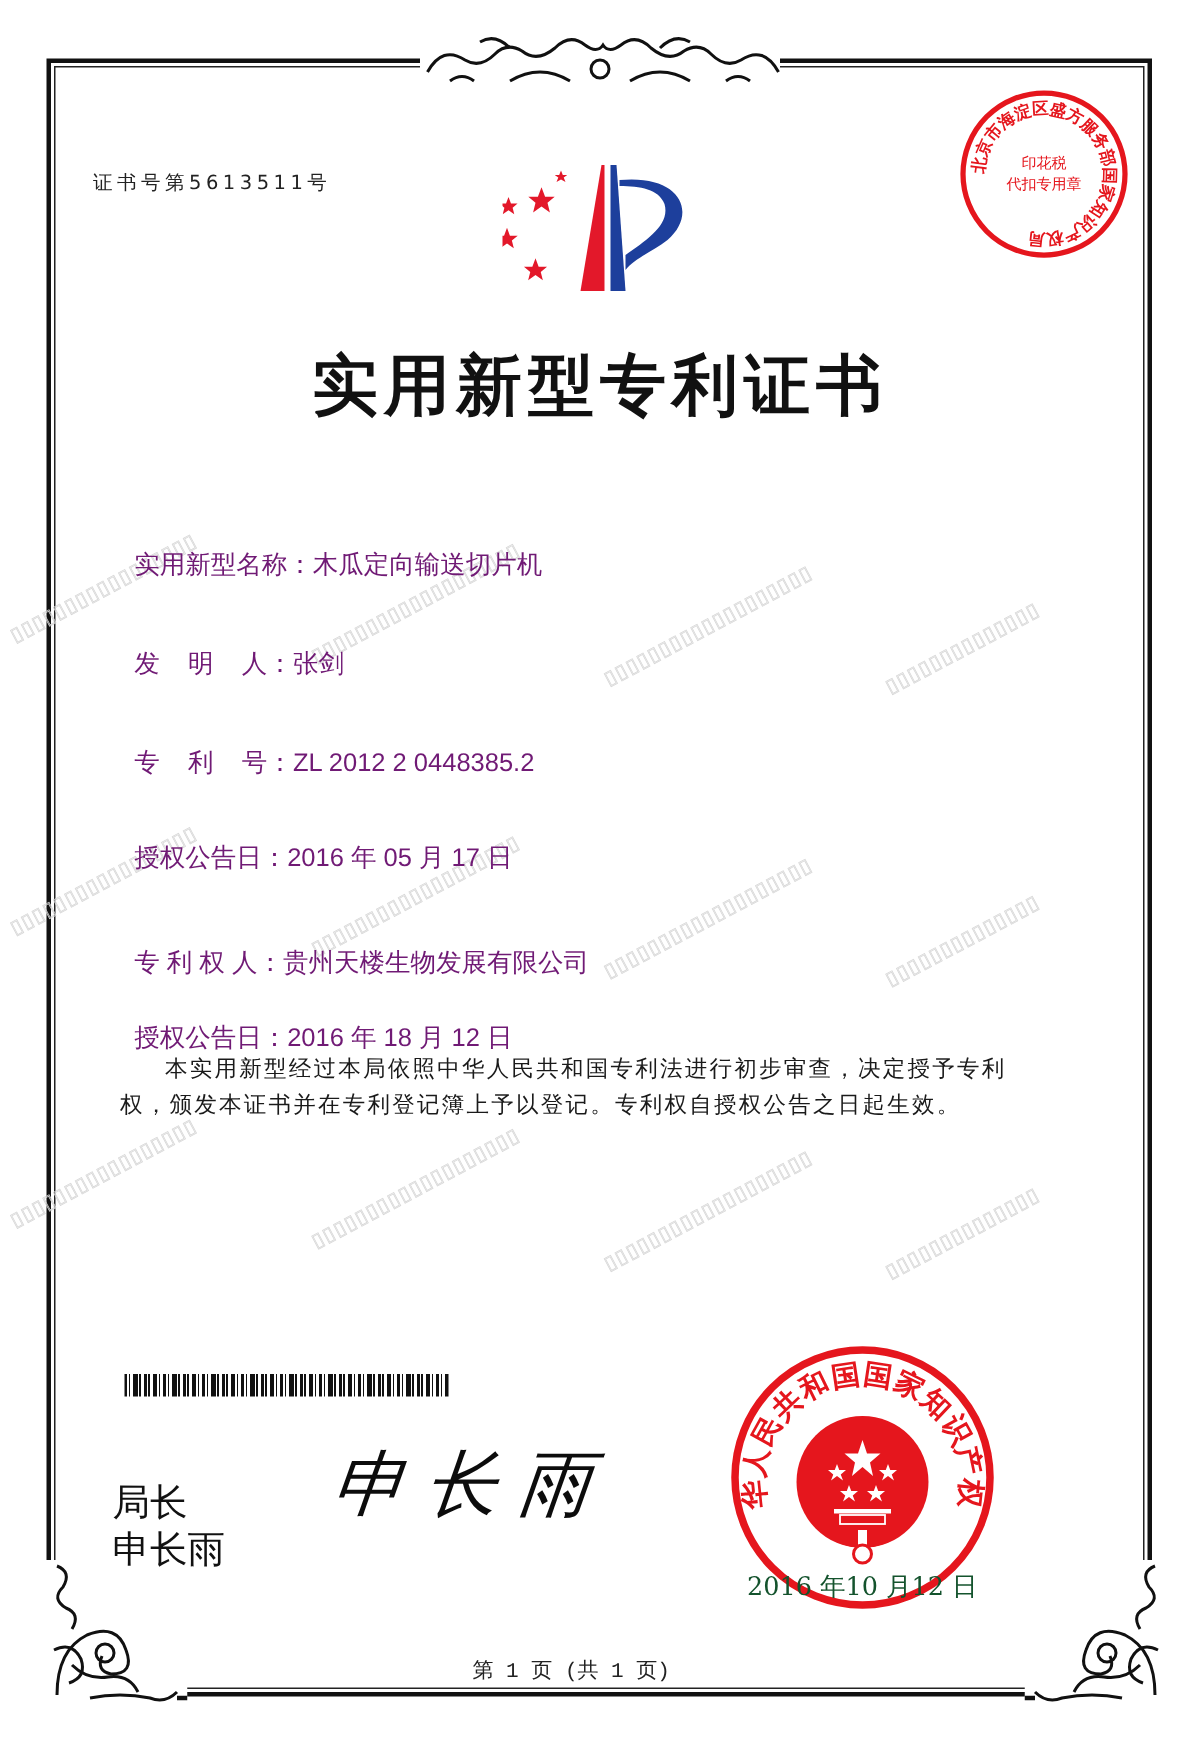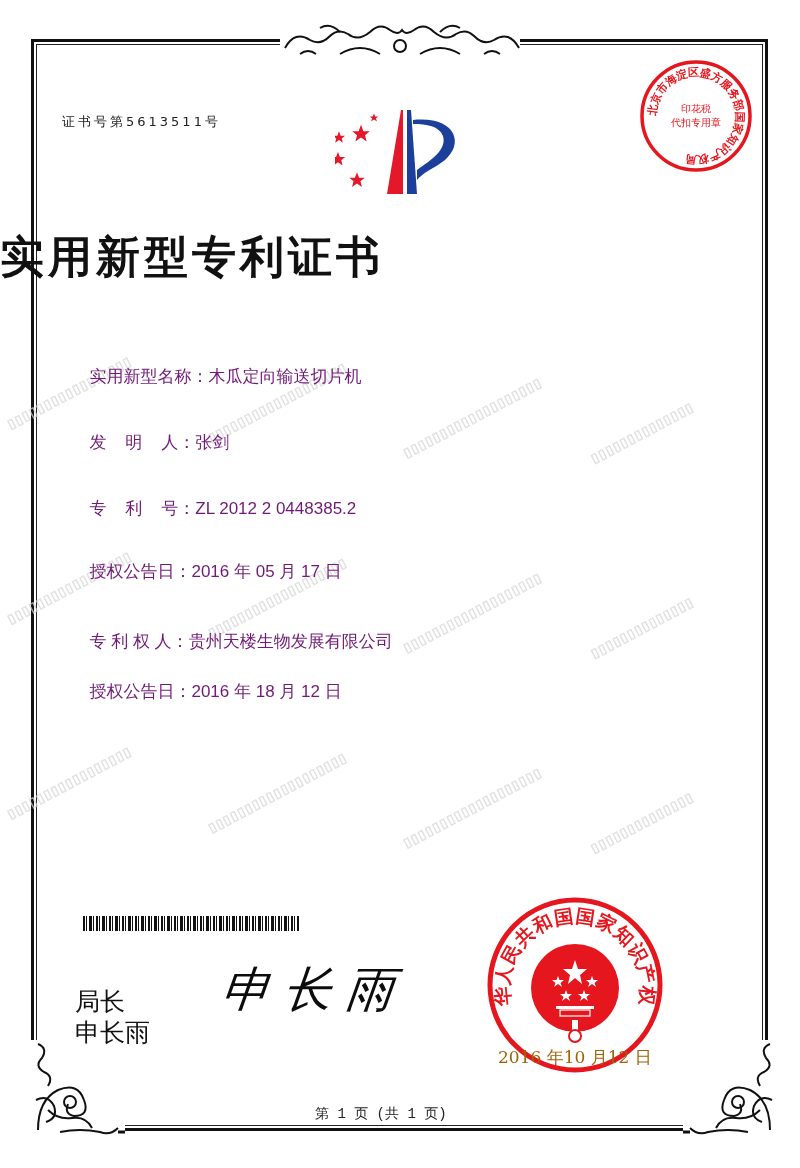--- a/index.html
+++ b/index.html
@@ -17,21 +17,21 @@
   .frame-inner {
     position:absolute; left:36px; top:44px; width:727px; height:1082px;
     border:1px solid #222; box-sizing:border-box;
   }
   .ornament { position:absolute; }
   .cert-no {
     left:62px; top:113px; font-size:13px; letter-spacing:3px; color:#222;
     font-family:"DejaVu Sans", sans-serif;
   }
   .title {
-    left:0; width:800px; top:228px; text-align:left;
+    left:0; width:800px; top:228px; text-align:center;
     font-size:44px; letter-spacing:4px; font-weight:bold; color:#111;
     font-family:"DejaVu Serif", serif;
   }
   .field {
     left:80px; font-size:17px; color:#701a75; white-space:pre;
     font-family:Liberation Sans, sans-serif;
   }
   .field .label { display:inline-block; }
   .para {
     left:80px; width:616px; font-size:15px; line-height:24px; color:#1a1a1a;
@@ -46,21 +46,21 @@
   }
   .director-title, .director-name {
     left:75px; font-size:25px; color:#111; font-family:"DejaVu Sans", sans-serif;
   }
   .signature {
     left:222px; top:958px; font-size:48px; color:#0c0c0c;
     font-family:"DejaVu Serif", serif; font-style:italic; letter-spacing:14px;
     transform:skewX(-6deg);
   }
   .seal-date {
-    left:498px; top:1046px; font-size:17px; color:#a16207;
+    left:498px; top:1046px; font-size:17px; color:#14532d;
     font-family:"DejaVu Serif", serif;
   }
   .page-info {
     left:315px; top:1105px; font-size:14px; color:#222;
     font-family:Liberation Mono, monospace;
   }
   .watermark {
     position:absolute; font-size:13px; color:transparent;
     -webkit-text-stroke:0.5px #d6d6d6; transform:rotate(-28deg);
     white-space:nowrap; letter-spacing:1px; font-family:"DejaVu Sans", sans-serif;
@@ -165,20 +165,21 @@
   <span class="label">授权公告日：</span><span>2016 年 05 月 17 日</span>
 </div>
 <div class="abs field" style="top:610px">
   <span class="label">专 利 权 人：</span><span>贵州天楼生物发展有限公司</span>
 </div>
 <div class="abs field" style="top:660px">
   <span class="label">授权公告日：</span><span>2016 年 18 月 12 日</span>
 </div>
 
 <div class="abs para" style="top:700px">
+  <p>本实用新型经过本局依照中华人民共和国专利法进行初步审查，决定授予专利权，颁发本证书并在专利登记簿上予以登记。专利权自授权公告之日起生效。</p>
 </div>
 
 <div class="abs barcode"></div>
 
 <div class="abs director-title" style="top:985px">局长</div>
 <div class="abs director-name" style="top:1016px">申长雨</div>
 <div class="abs signature">申长雨</div>
 
 <svg class="abs" style="left:486px;top:896px" width="178" height="178" viewBox="0 0 178 178">
   <defs>

